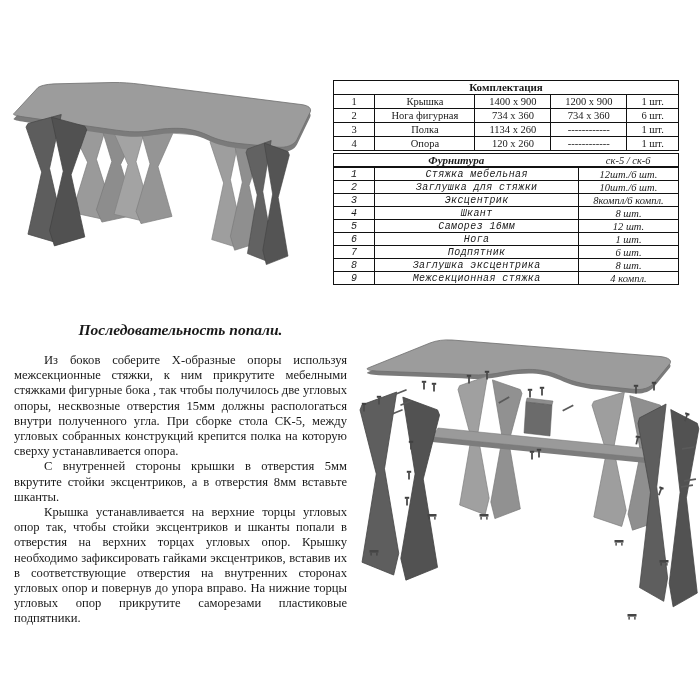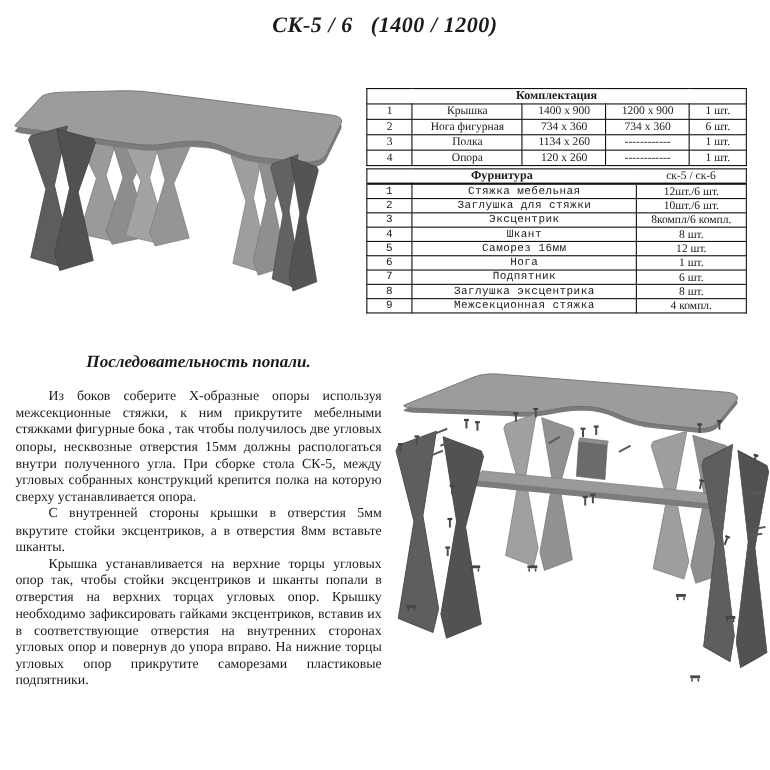--- a/index.html
+++ b/index.html
@@ -11,37 +11,36 @@
   .fig-assembled{position:absolute;left:10px;top:66px;width:330px;height:245px;}
   .fig-exploded{position:absolute;left:353px;top:330px;width:347px;height:310px;}
   .fig-assembled svg,.fig-exploded svg{width:100%;height:100%;display:block;}
   
   .tables{position:absolute;left:333px;top:80px;width:346px;}
   table{border-collapse:collapse;width:100%;table-layout:fixed;}
   .tbl{border:1.5px solid #111;}
   .tbl td{border:1px solid #111;text-align:center;vertical-align:middle;
           font-size:10.5px;line-height:11px;height:13px;padding:0 2px;overflow:hidden;white-space:nowrap;}
   .tbl .hdr{font-weight:bold;font-size:11px;}
-  .hw{margin-top:2px;}
+  .hw{margin-top:2px;font-style:italic;}
   .hw td{height:12px;}
   .hw .hw-head td{border-bottom:2px solid #111;}
   .hw .name,.hw .num{font-family:"Liberation Mono",monospace;font-size:10px;letter-spacing:.4px;}
   .noR{border-right:none !important;}
   .noL{border-left:none !important;}
   
   .instructions{position:absolute;left:14px;top:321px;width:333px;}
   .instr-heading{text-align:center;font-size:15.5px;font-weight:bold;font-style:italic;margin:0 0 14px 0;}
   .instructions p{margin:0;font-size:12.6px;line-height:15.2px;text-align:justify;text-indent:30px;}
 </style>
 </head>
 <body>
 
 <div class="page">
 
-  <div class="title">СК-5 / 6   (1400 / 1200)</div>
 
   <div class="fig-assembled">
     <svg viewBox="0 0 330 240">
       <defs>
         <polygon id="lp" points="2,10 36,0 24,60 38,126 33,143 2,133 16,64 0,14"></polygon>
       </defs>
 
       <g transform="translate(60,47) scale(1.10,0.73)">
         <use href="#lp" fill="#9a9a9a" stroke="#7e7e7e" stroke-width="0.8"></use>
         <use href="#lp" transform="translate(62,3) scale(-1,1)" fill="#8d8d8d" stroke="#7a7a7a" stroke-width="0.8"></use>

